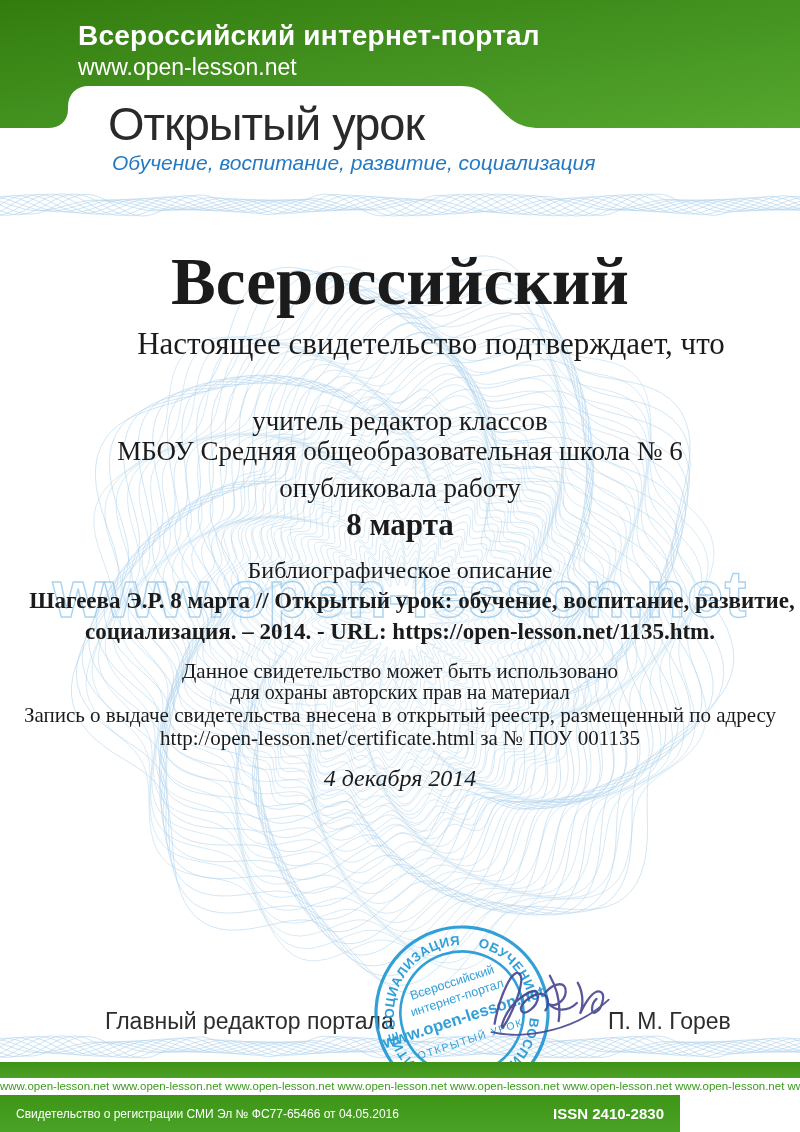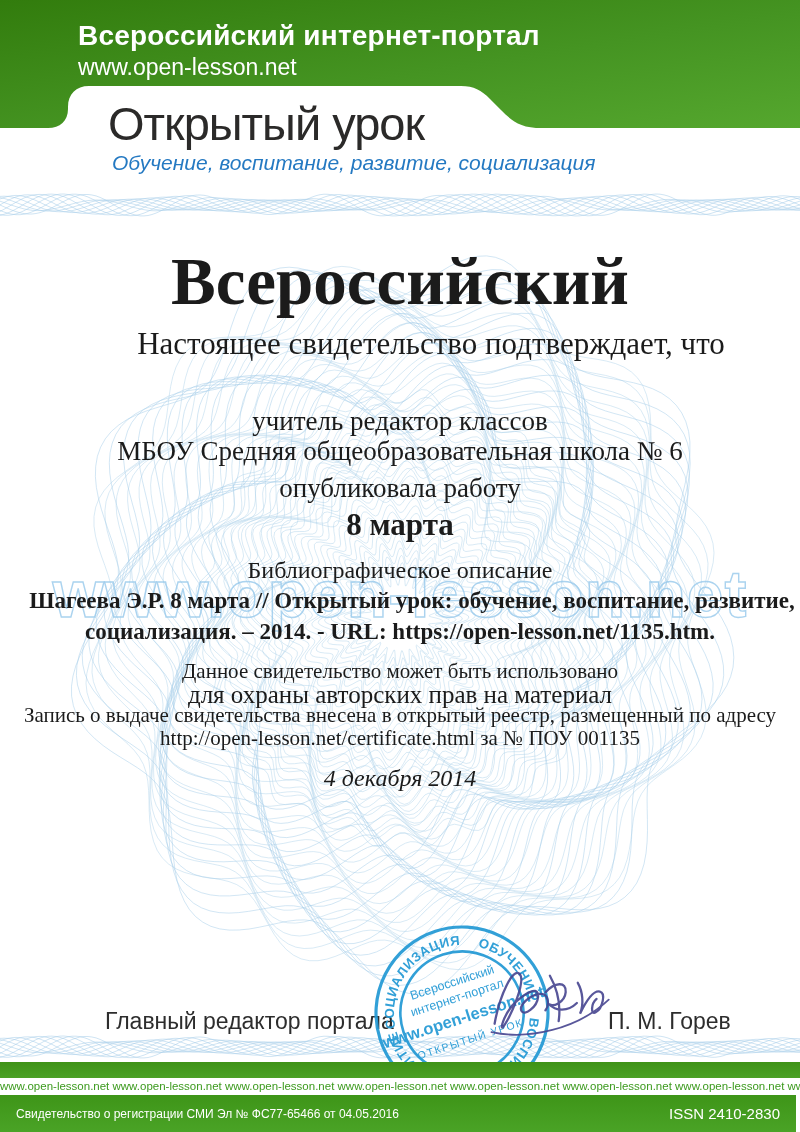--- a/index.html
+++ b/index.html
@@ -29,43 +29,43 @@
   .confirm{top:326px;font-size:31px;margin-left:31px;}
   .name{top:369px;font-size:31px;font-weight:700;}
   .role{top:406px;font-size:27px;}
   .school{top:436px;font-size:27px;}
   .action{top:473px;font-size:27px;}
   .work{top:507px;font-size:31px;font-weight:700;}
   .bib-h{top:557px;font-size:24px;}
   .bib1{top:588px;font-size:23px;font-weight:700;padding-left:12px;}
   .bib2{top:619px;font-size:23px;font-weight:700;}
   .use1{top:659px;font-size:21px;}
-  .use2{top:681px;font-size:25px;}
+  .use2{top:681px;font-size:20px;}
   .reg1{top:703px;font-size:21px;}
   .reg2{top:726px;font-size:21px;}
   .date{top:765px;font-size:24px;font-style:italic;}
   
   .editor-label{left:105px;top:1008px;z-index:2;font-family:"Liberation Sans",sans-serif;
                 font-size:23px;color:#2d2d2d;}
   .editor-name{left:608px;top:1008px;z-index:4;font-family:"Liberation Sans",sans-serif;
                font-size:23px;color:#2d2d2d;}
   #stamp-svg{left:367px;top:918px;z-index:3;opacity:.93;}
   #sig-svg{left:482px;top:948px;z-index:4;}
   
   .stripe{left:0;top:1062px;width:800px;height:16px;z-index:5;
           background:linear-gradient(180deg,#3e9217,#4ba125);}
   .url-strip{left:0;top:1078px;width:800px;height:17px;z-index:4;background:#fff;overflow:hidden;
              white-space:nowrap;font-family:"Liberation Sans",sans-serif;font-size:11.5px;
              line-height:17px;color:#3c9a1e;}
-  .footer-bar{left:0;top:1095px;width:796px;height:37px;z-index:5;
+  .footer-bar{left:0;top:1095px;width:680px;height:37px;z-index:5;
               background:linear-gradient(180deg,#3e9518,#4aa326);}
   .reg-info{position:absolute;left:16px;top:12px;color:#fff;font-family:"Liberation Sans",sans-serif;
             font-size:12px;}
   .issn{position:absolute;right:16px;top:10px;color:#fff;font-family:"Liberation Sans",sans-serif;
-        font-weight:400;font-size:15px;}
+        font-weight:700;font-size:15px;}
 </style>
 </head>
 <body>
 
 <div class="page">
 
   <svg id="header-svg" class="abs" width="800" height="160">
     <defs>
       <linearGradient id="gg" x1="0" y1="0" x2="1" y2="1">
         <stop offset="0" stop-color="#327c0d"></stop>

